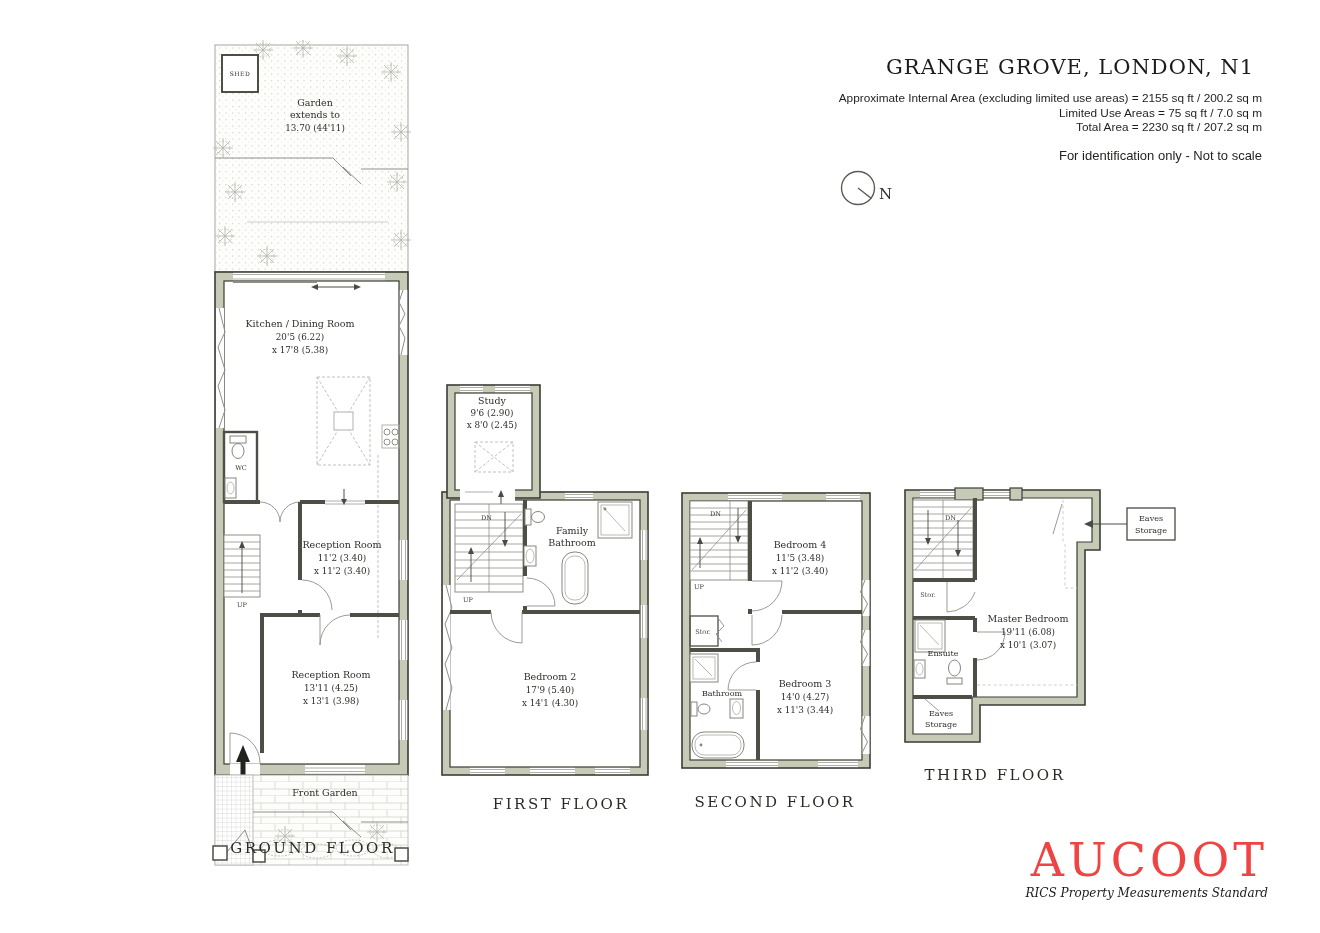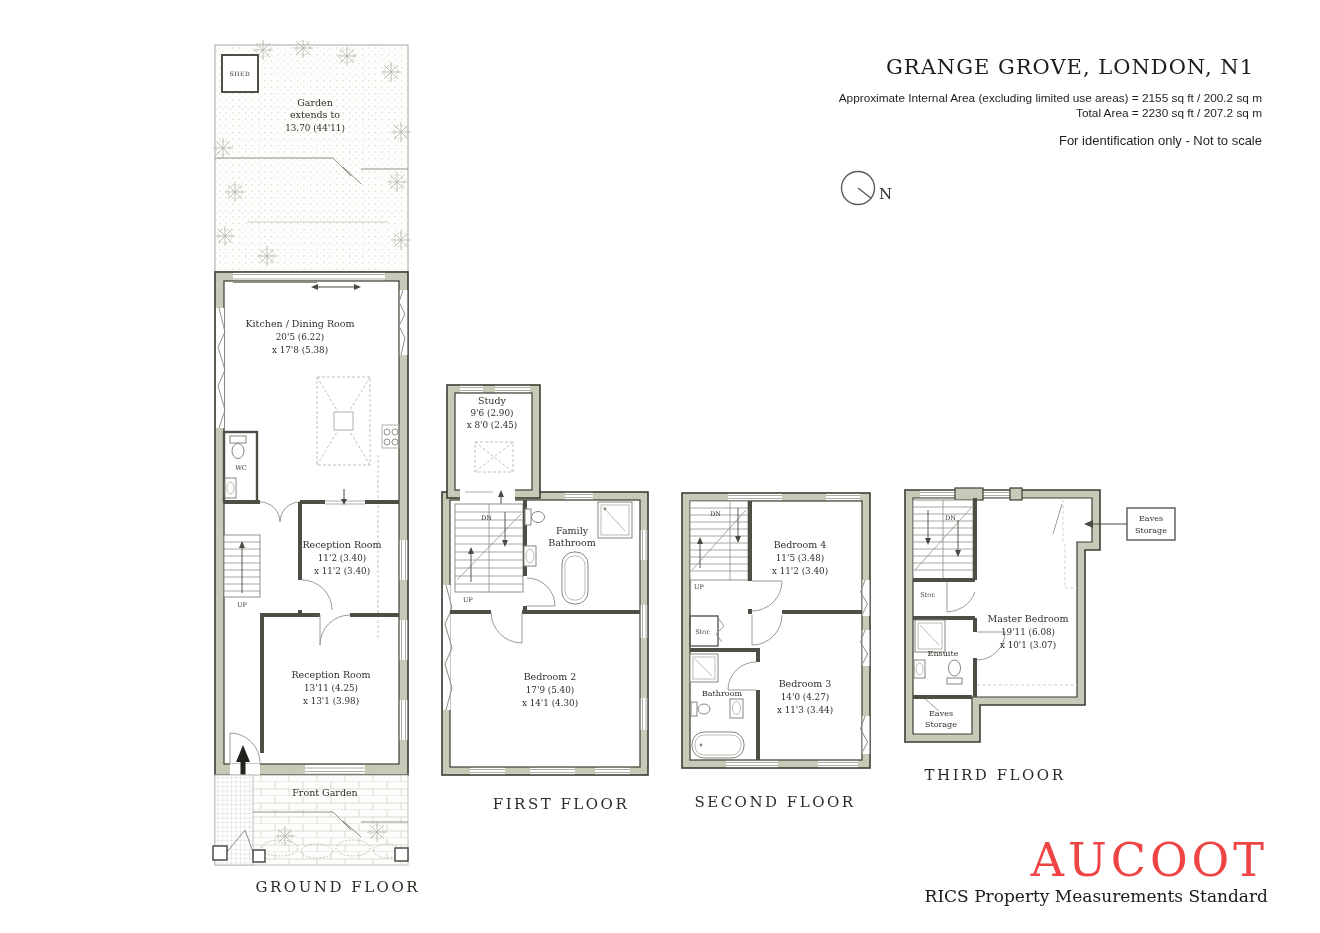--- a/index.html
+++ b/index.html
@@ -11,39 +11,40 @@
   .hdr h1{margin:0 8px 12px 0;font-size:21px;font-weight:normal;letter-spacing:1px;color:#1c1c1a;
           font-family:"DejaVu Serif",serif;}
   .hdr .areas{font-family:"Liberation Sans",sans-serif;font-size:11.8px;line-height:14.5px;color:#1f1f1d;}
   .hdr .disc{font-family:"Liberation Sans",sans-serif;font-size:13px;margin-top:13px;color:#1f1f1d;}
   
   .floorlbl{font-size:15px;letter-spacing:2.5px;color:#2b2b26;text-align:center;
             font-family:"DejaVu Serif",serif;}
   
   .foot{right:52px;top:836px;text-align:right;}
   .brand{font-size:46px;letter-spacing:4px;color:#ef4444;font-family:"DejaVu Serif",serif;line-height:48px;}
-  .tagline{font-size:17px;color:#1a1a18;margin-top:2px;font-family:"DejaVu Serif",serif;}
+  .tagline{font-size:12px;color:#1a1a18;margin-top:2px;font-family:"DejaVu Serif",serif;font-style:italic;}
   
   svg text{fill:#2f2e29;font-family:"DejaVu Serif",serif;}
   .rm{font-size:9.5px;}
   .dim{font-size:8.8px;}
   .sm{font-size:6.5px;fill:#3a3a34;}
   .md{font-size:8px;}
   .shedtxt{font-size:6px;letter-spacing:0.5px;}
   .ntxt{font-size:15px;}
 </style>
 </head>
 <body>
 
 <div class="canvas">
 
   <div class="abs hdr">
     <h1>GRANGE GROVE, LONDON, N1</h1>
     <div class="areas">
       <div>Approximate Internal Area (excluding limited use areas)  = 2155 sq ft / 200.2 sq m</div>
+      <div>Limited Use Areas = 75 sq ft / 7.0 sq m</div>
       <div>Total Area = 2230 sq ft / 207.2 sq m</div>
     </div>
     <div class="disc">For identification only - Not to scale</div>
   </div>
 
   <svg class="abs" style="left:835px;top:163px;" width="75" height="55" viewBox="0 0 75 55">
     <circle cx="23" cy="25" r="16.5" fill="none" stroke="#5c5c55" stroke-width="1.4"></circle>
     <line x1="23" y1="25" x2="36.5" y2="35.5" stroke="#5c5c55" stroke-width="1.4"></line>
     <text class="ntxt" x="44" y="36">N</text>
   </svg>
@@ -441,21 +442,21 @@
 
     <g>
       <line x1="232" y1="44" x2="197" y2="44" stroke="#4a4a44" stroke-width="1"></line>
       <polygon points="189,44 198,40 198,48" fill="#4a4a44"></polygon>
       <rect x="232" y="28" width="48" height="32" fill="#ffffff" stroke="#4a4a44" stroke-width="1.3"></rect>
       <text class="md" x="256" y="41" text-anchor="middle">Eaves</text>
       <text class="md" x="256" y="53" text-anchor="middle">Storage</text>
     </g>
   </svg>
 
-  <div class="abs floorlbl" style="left:205px;top:878px;width:215px;text-align:right;">GROUND FLOOR</div>
+  <div class="abs floorlbl" style="left:205px;top:839px;width:215px;">GROUND FLOOR</div>
   <div class="abs floorlbl" style="left:451px;top:795px;width:220px;">FIRST FLOOR</div>
   <div class="abs floorlbl" style="left:670px;top:793px;width:210px;">SECOND FLOOR</div>
   <div class="abs floorlbl" style="left:895px;top:766px;width:200px;">THIRD FLOOR</div>
 
   <div class="abs foot">
     <div class="brand">AUCOOT</div>
     <div class="tagline">RICS Property Measurements Standard</div>
   </div>
 
 </div>

